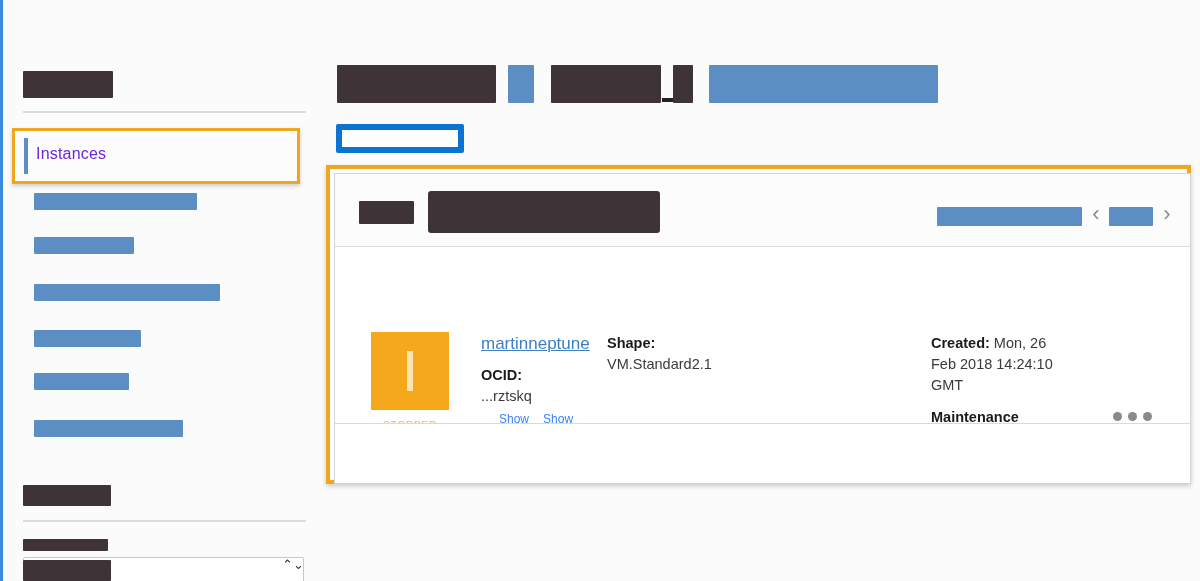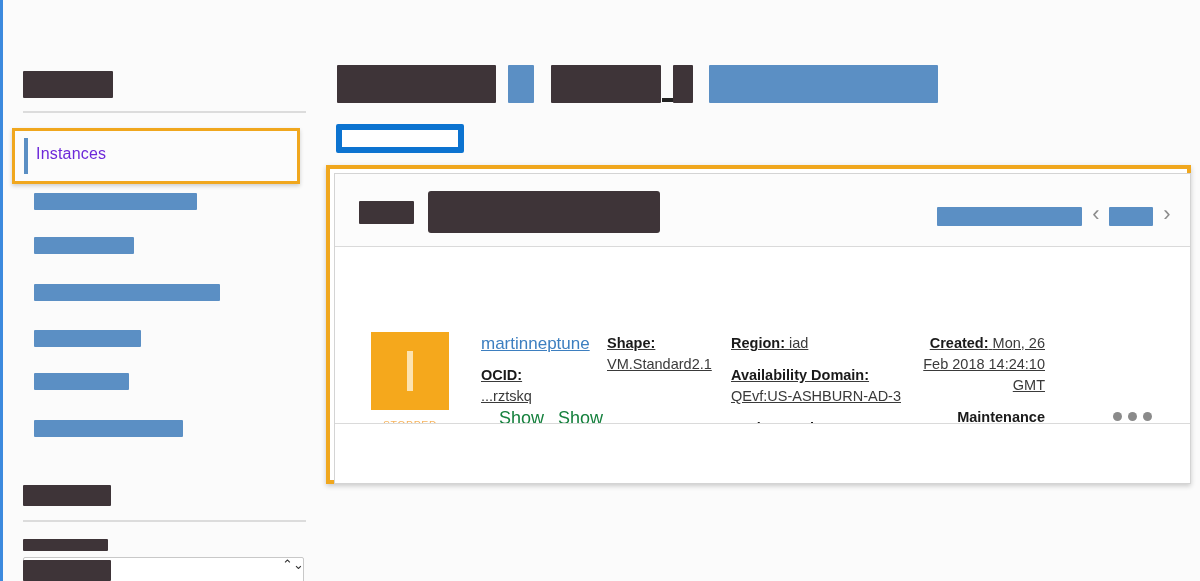--- a/index.html
+++ b/index.html
@@ -236,38 +236,38 @@
     text-align: center;
     font-size: 10.5px;
     letter-spacing: 0.6px;
     color: #f6b35c;
   }
 
   .col { position: absolute; top: 86px; font-size: 14.5px; color: #3a3a3a; line-height: 21px; }
   #col-name  { left: 146px; width: 104px; }
   #col-shape { left: 272px; width: 100px; }
   #col-region{ left: 396px; width: 170px; }
-  #col-created{left: 580px; width: 130px; text-align: right; }
-
-  .kv { margin-bottom: 11px; text-decoration: underline; }
+  #col-created{left: 596px; width: 130px; }
+
+  .kv { margin-bottom: 11px; }
   .k { font-weight: bold; color: #1a1a1a; }
   .v { color: #3a3a3a; }
 
   #instance-name-link {
     color: #3d7fc0;
     text-decoration: underline;
     font-size: 17px;
     display: block;
     margin-bottom: 11px;
   }
   #ocid-actions { margin-top: 1px; padding-left: 18px; }
   .ghost-link {
-    color: #15803d;
+    color: #3b82f6;
     text-decoration: underline;
-    font-size: 18px;
+    font-size: 12px;
     margin-right: 14px;
   }
 
   #kebab-menu {
     position: absolute;
     left: 778px; top: 160px;
     width: 48px; height: 12px;
   }
   #kebab-menu span {
     display: inline-block;
@@ -349,34 +349,20 @@
         </div>
       </div>
 
       <div id="col-shape" class="col">
         <div class="kv">
           <span class="k">Shape:</span>
           <span class="v">VM.Standard2.1</span>
         </div>
       </div>
 
-      <div id="col-region" class="col">
-        <div class="kv">
-          <span class="k">Region:</span>
-          <span class="v">iad</span>
-        </div>
-        <div class="kv">
-          <span class="k">Availability Domain:</span>
-          <span class="v">QEvf:US-ASHBURN-AD-3</span>
-        </div>
-        <div class="kv">
-          <span class="k">Fault Domain:</span>
-          <span class="v">FAULT-DOMAIN-2</span>
-        </div>
-      </div>
 
       <div id="col-created" class="col">
         <div class="kv">
           <span class="k">Created:</span>
           <span class="v">Mon, 26 Feb 2018 14:24:10 GMT</span>
         </div>
         <div class="kv">
           <span class="k">Maintenance Reboot:</span>
           <span class="v">-</span>
         </div>

